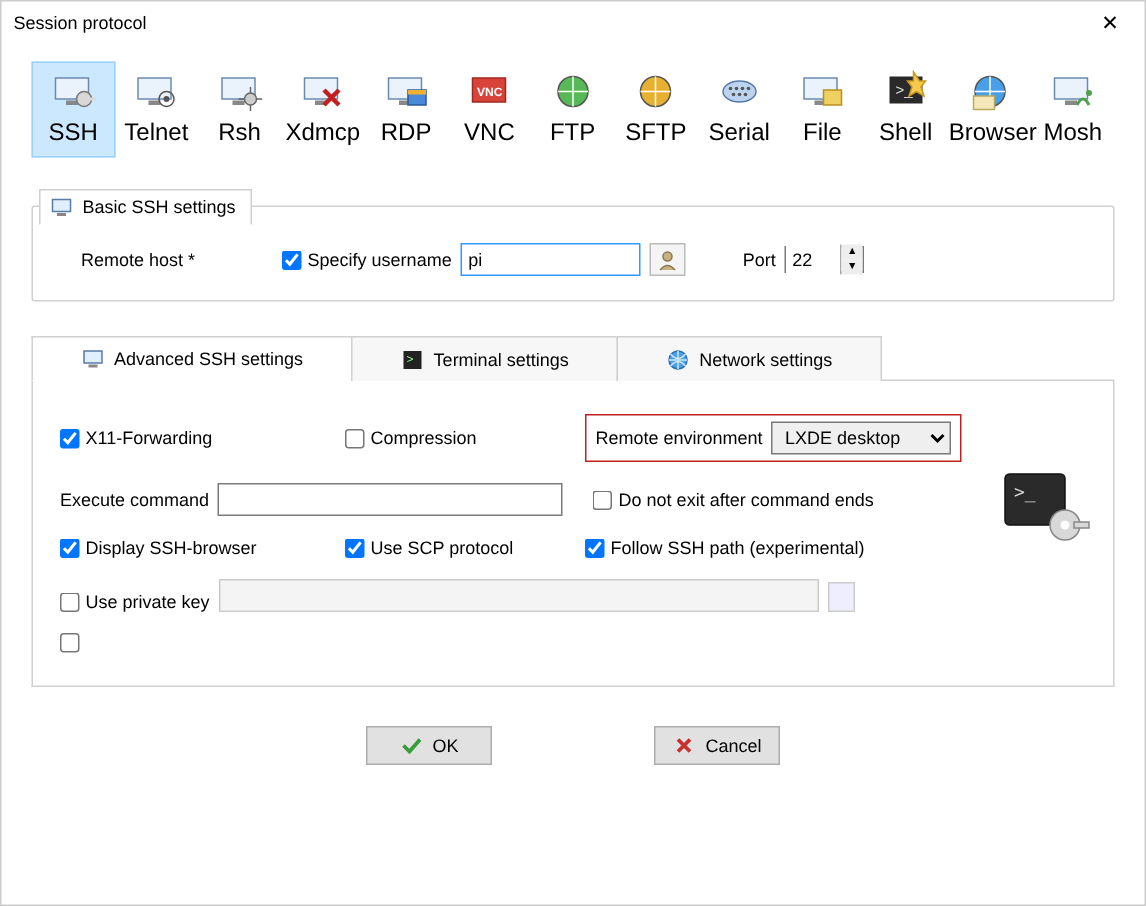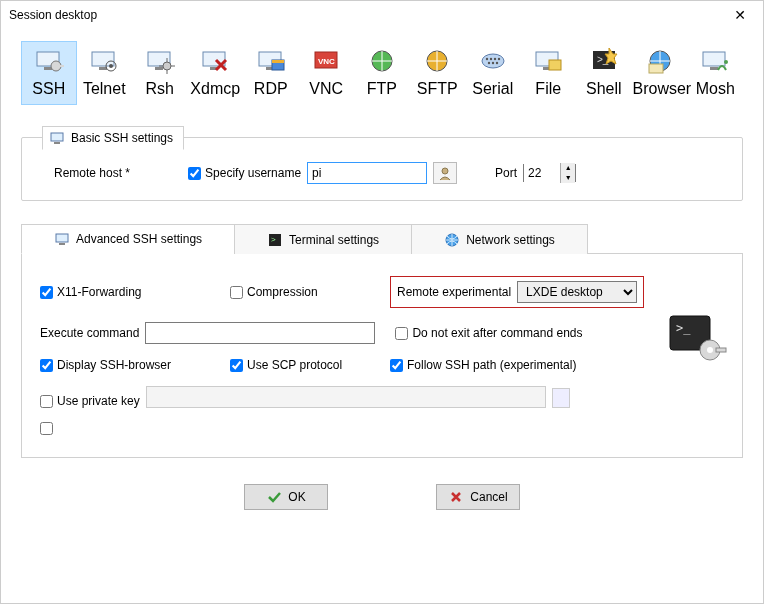--- a/index.html
+++ b/index.html
@@ -8,21 +8,21 @@
   .titlebar { height:28px; display:flex; align-items:center; padding:0 8px; }
   .titlebar .title { flex:1; }
   .titlebar .close { width:30px; text-align:center; font-size:14px; cursor:default; }
   .body { flex:1; padding:10px 20px 8px 20px; display:flex; flex-direction:column; }
   .proto-row { display:flex; gap:0; padding:2px 0 14px 0; }
   .proto { width:56px; text-align:center; padding:4px 0 6px 0; border:1px solid transparent; }
   .proto.selected { background:#cce8ff; border:1px solid #99d1ff; }
   .proto svg { width:30px; height:30px; display:block; margin:0 auto 4px auto; }
   .proto-label { font-size:16px; }
   .group { border:1px solid #d0d0d0; border-radius:2px; position:relative; margin-top:8px; padding:18px 14px 14px 14px; }
-  .group-tab { position:absolute; top:-12px; left:20px; background:#fff; border:1px solid #d0d0d0; border-bottom:1px solid #fff; padding:3px 10px 3px 6px; display:flex; align-items:center; gap:6px; }
+  .group-tab { position:absolute; top:-12px; left:4px; background:#fff; border:1px solid #d0d0d0; border-bottom:1px solid #fff; padding:3px 10px 3px 6px; display:flex; align-items:center; gap:6px; }
   .basic { margin-top:18px; }
   .basic-row { display:flex; align-items:center; gap:6px; padding:6px 0 2px 18px; }
   .field { border:1px solid #7a7a7a; height:22px; padding:2px 4px; font-family:inherit; font-size:12px; }
   .spin { display:inline-flex; align-items:center; border:1px solid #7a7a7a; height:18px; }
   .spin input { border:none; width:36px; height:20px; padding:2px 4px; font-family:inherit; font-size:12px; }
   .spin .arrows { display:flex; flex-direction:column; border-left:1px solid #aaa; }
   .spin .arrows div { width:14px; height:10px; font-size:7px; text-align:center; line-height:10px; background:#eee; }
   .iconbtn { width:24px; height:22px; border:1px solid #bbb; background:#f4f4f4; display:flex; align-items:center; justify-content:center; }
   .tabstrip { display:flex; border-bottom:1px solid #d0d0d0; margin-top:22px; background:#fff; }
   .tab { padding:6px 32px; border:1px solid #d0d0d0; border-bottom:none; margin-right:-1px; background:#f7f7f7; display:flex; align-items:center; gap:6px; position:relative; top:1px; }
@@ -42,21 +42,21 @@
   .big-icon { position:absolute; right:14px; top:56px; }
   .buttons { display:flex; justify-content:center; gap:108px; padding:26px 0 10px 0; }
   .btn { min-width:84px; height:26px; border:1px solid #adadad; background:#e1e1e1; display:flex; align-items:center; justify-content:center; gap:6px; font-family:inherit; font-size:12px; }
   .ticon { width:16px; height:16px; }
 </style>
 </head>
 <body>
 
 <div class="window">
   <div class="titlebar">
-    <div class="title">Session desktop</div>
+    <div class="title">Session protocol</div>
     <div class="close">✕</div>
   </div>
 
   <div class="body">
 
     <div class="proto-row" id="proto-row">
         <div class="proto selected">
           <svg width="30" height="30">
             <rect x="3" y="6" width="22" height="14" fill="#eaf3fc" stroke="#6a8ab0"></rect>
             <rect x="10" y="21" width="8" height="3" fill="#888"></rect>
@@ -231,21 +231,21 @@
       <div class="adv-grid">
         <label class="cb">
             <input type="checkbox" checked="" style="">
             <span>X11-Forwarding</span>
           </label>
         <label class="cb">
             <input type="checkbox" style="">
             <span>Compression</span>
           </label>
         <div class="remote-env">
-          <span>Remote experimental</span>
+          <span>Remote environment</span>
           <select class="field" style="width:120px">
             <option>LXDE desktop</option>
           </select>
         </div>
 
         <div class="exec-row">
           <span>Execute command</span>
           <input class="field cmd" value="" style="">
           <span style="width:8px"></span>
           <label class="cb">

